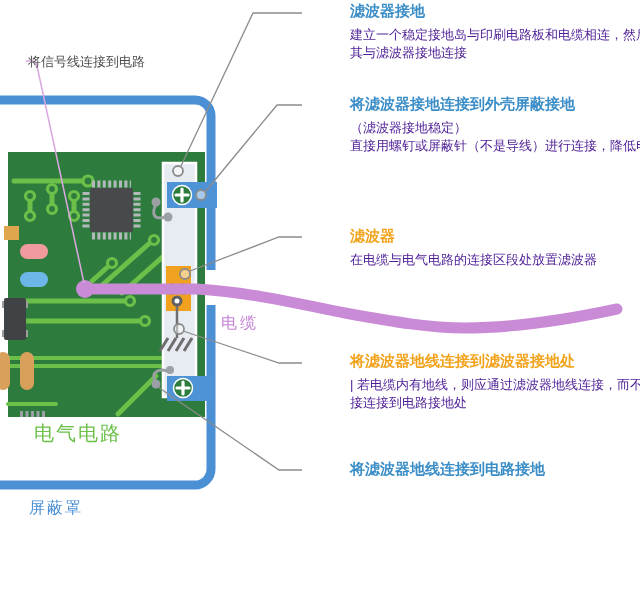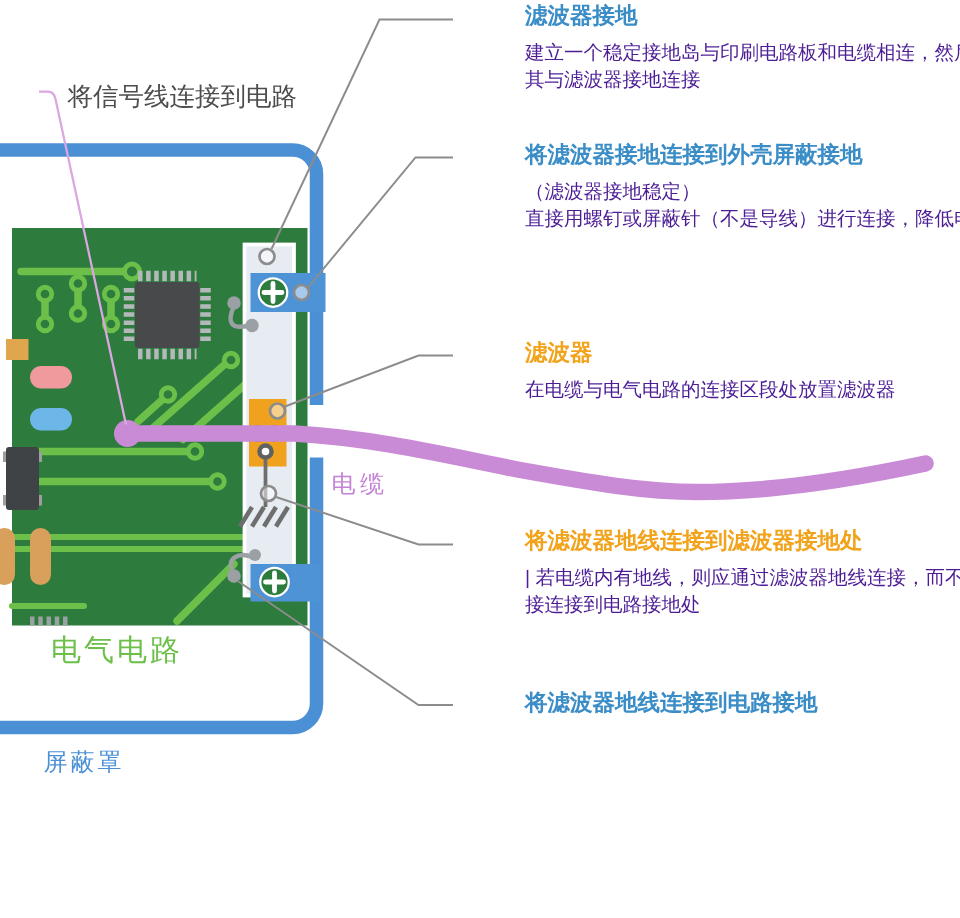--- a/index.html
+++ b/index.html
@@ -5,21 +5,21 @@
   html,body{margin:0;padding:0;}
   body{font-family:"Liberation Sans","DejaVu Sans",sans-serif;background:#fff;}
   .stage{position:relative;width:640px;height:612px;background:#fff;overflow:hidden;}
   .stage svg{position:absolute;left:0;top:0;}
   .txt{position:absolute;color:#4d4d4d;}
   .anno{position:absolute;left:310px;width:324px;margin-left:40px;}
   .anno-title{font-size:15px;font-weight:bold;line-height:1.25;margin:0 0 5px 0;}
   .anno-title.blue{color:#3a8dc6;}
   .anno-title.orange{color:#f2a31c;}
   .anno-body{font-size:13px;color:#4c1d95;line-height:1.42;white-space:pre-line;}
-  .lbl-signal{left:45px;top:53px;font-size:17px;}
+  .lbl-signal{left:28px;top:53px;font-size:13px;}
   .lbl-cable{left:221px;top:313px;font-size:16px;color:#c583d6;letter-spacing:3px;}
   .lbl-circuit{left:34px;top:420px;font-size:20px;color:#6cc04a;letter-spacing:2px;}
   .lbl-shield{left:29px;top:498px;font-size:16px;color:#4b90d5;letter-spacing:2px;text-align:center;}
 </style>
 </head>
 <body>
 
 <div class="stage">
 
   <svg width="640" height="612" viewBox="0 0 640 612">

